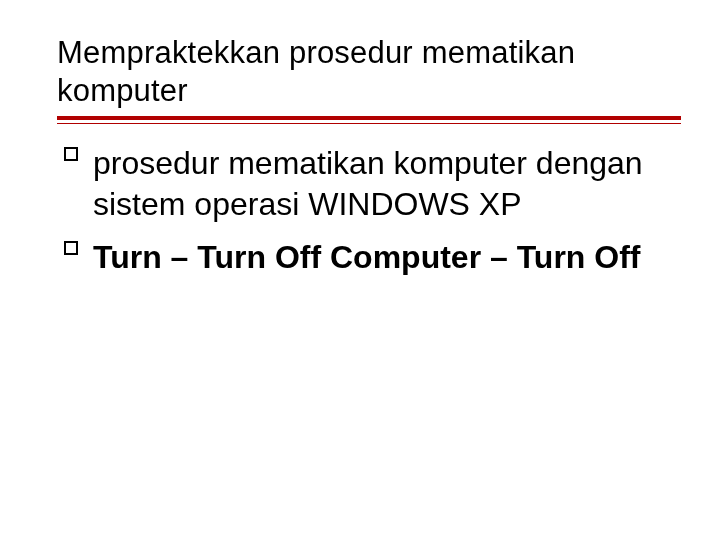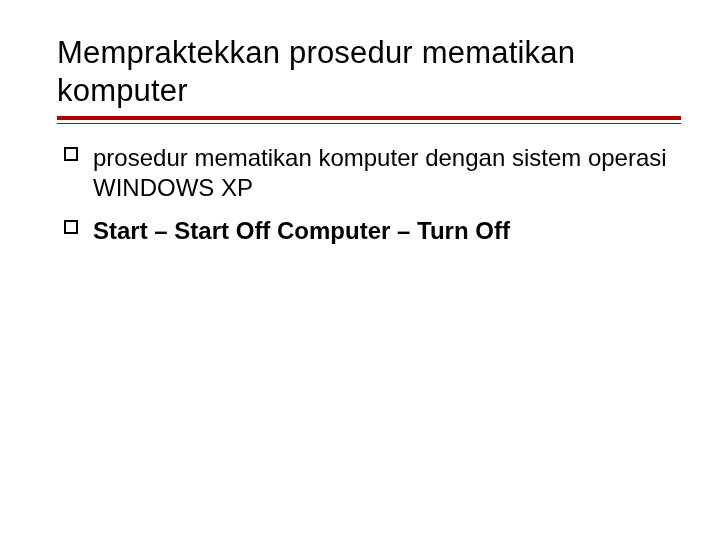--- a/index.html
+++ b/index.html
@@ -48,21 +48,21 @@
   }
   .box-icon {
     flex: 0 0 auto;
     width: 14px;
     height: 14px;
     border: 2px solid #000;
     margin-top: 7px;
     margin-right: 12px;
   }
   .bullet-text {
-    font-size: 24px;
+    font-size: 32px;
     font-weight: 400;
   }
   .bullet-text.bold {
     font-weight: 700;
   }
 </style>
 </head>
 <body>
 
 <div class="slide">
@@ -72,16 +72,16 @@
     <div class="rule-thin"></div>
   </div>
 
   <div class="content">
     <div class="bullet">
       <span class="box-icon"></span>
       <span class="bullet-text">prosedur mematikan komputer dengan sistem operasi WINDOWS XP</span>
     </div>
     <div class="bullet">
       <span class="box-icon"></span>
-      <span class="bullet-text bold">Start – Start Off Computer – Turn Off</span>
+      <span class="bullet-text bold">Turn – Turn Off Computer – Turn Off</span>
     </div>
   </div>
 </div>
 
 </body></html>

